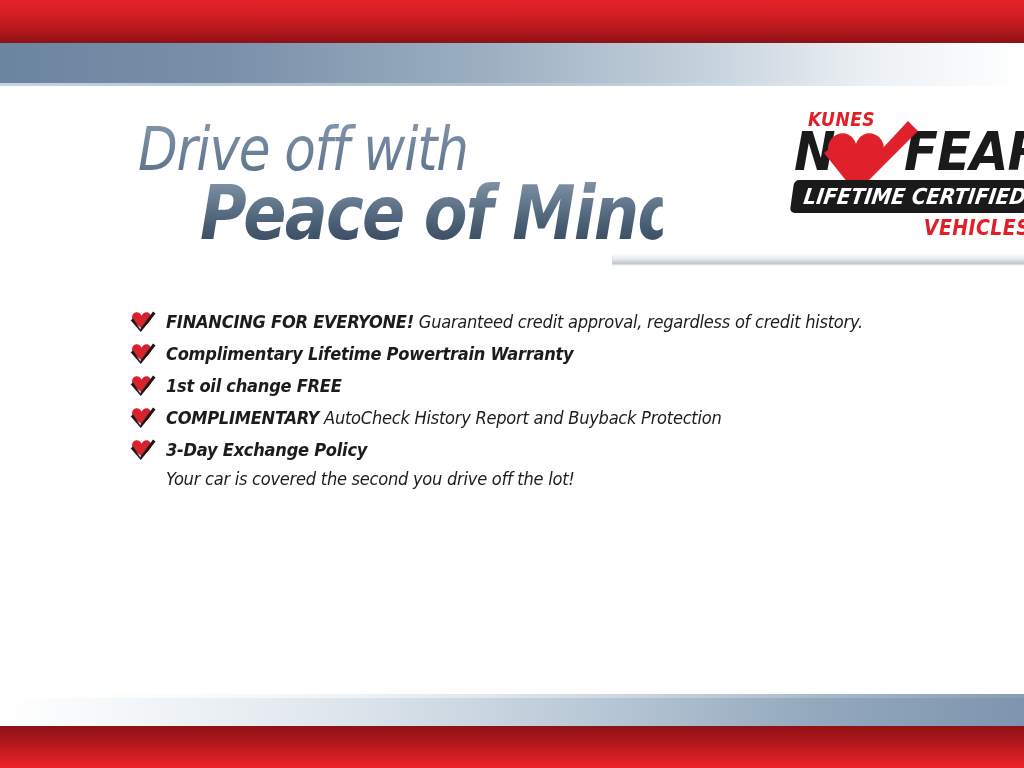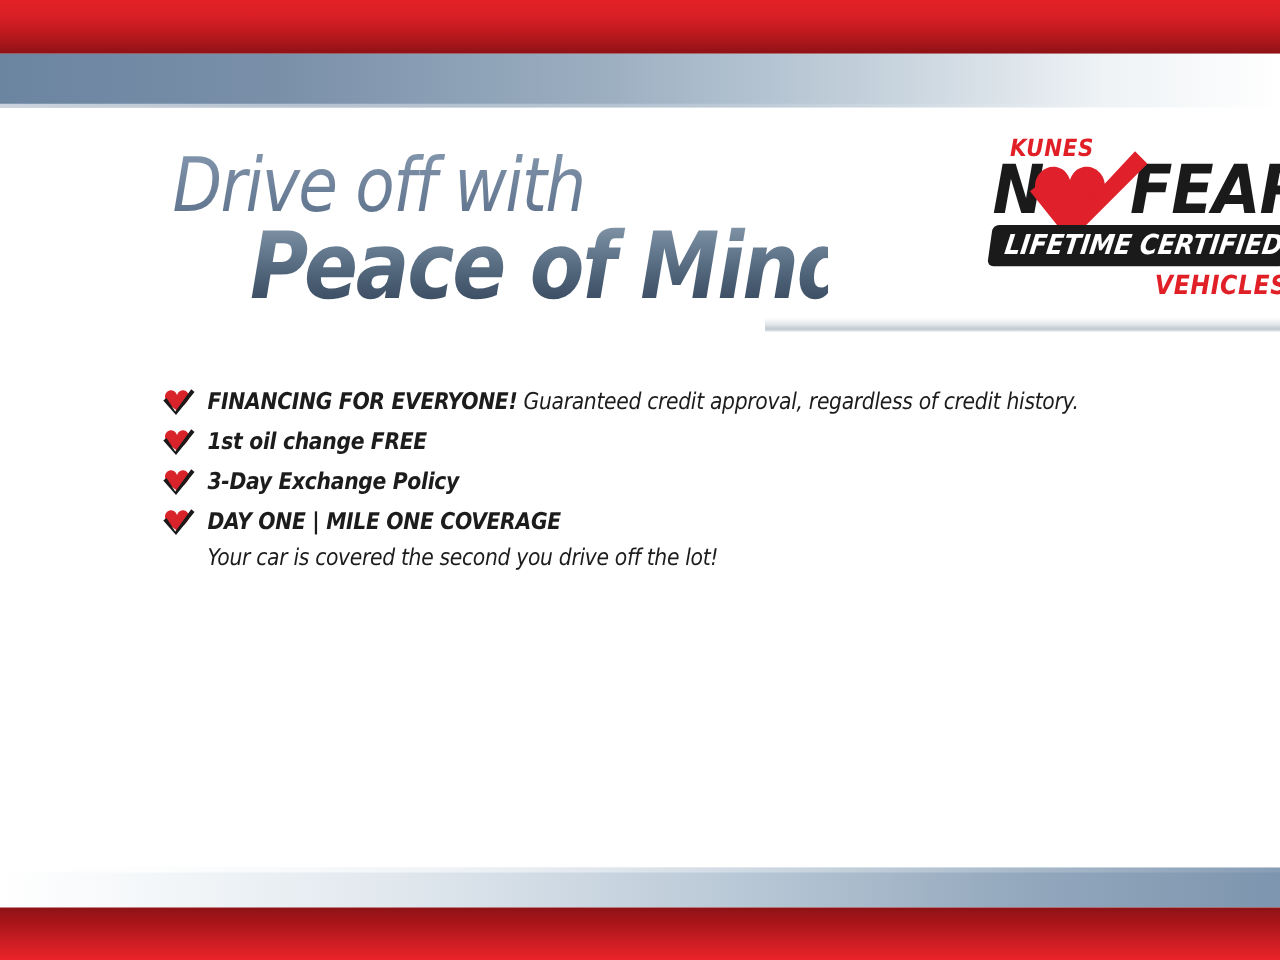--- a/index.html
+++ b/index.html
@@ -291,53 +291,64 @@
     <div class="bullet-block">
       <div class="bullet-row">
         <svg class="bullet-icon" viewBox="0 0 26 22">
           <path d="M2 7.5 C2 3.5, 6 1.2, 9 2.8 C10.4 3.6, 11.2 4.9, 11.6 6 C12 4.9, 12.8 3.6, 14.2 2.8 C17.2 1.2, 21.2 3.5, 21.2 7.5 C21.2 11.5, 15.2 15.6, 11.6 18.4 C8 15.6, 2 11.5, 2 7.5 Z" fill="#d9232b"></path>
           <path d="M3.2 8.4 L10.2 19.2 L23 1.4 L25.6 3.6 L10.8 22 L0.6 10.3 Z" fill="#1a1a1a"></path>
         </svg>
         <div class="bullet-text"><b>FINANCING FOR EVERYONE!</b><span> Guaranteed credit approval, regardless of credit history.</span></div>
       </div>
     </div>
 
+    <div class="bullet-block">
+      <div class="bullet-row">
+        <svg class="bullet-icon" viewBox="0 0 26 22">
+          <path d="M2 7.5 C2 3.5, 6 1.2, 9 2.8 C10.4 3.6, 11.2 4.9, 11.6 6 C12 4.9, 12.8 3.6, 14.2 2.8 C17.2 1.2, 21.2 3.5, 21.2 7.5 C21.2 11.5, 15.2 15.6, 11.6 18.4 C8 15.6, 2 11.5, 2 7.5 Z" fill="#d9232b"></path>
+          <path d="M3.2 8.4 L10.2 19.2 L23 1.4 L25.6 3.6 L10.8 22 L0.6 10.3 Z" fill="#1a1a1a"></path>
+        </svg>
+        <div class="bullet-text"><b>Complimentary Lifetime Powertrain Warranty</b><span></span></div>
+      </div>
+    </div>
 
 
     <div class="bullet-block">
       <div class="bullet-row">
         <svg class="bullet-icon" viewBox="0 0 26 22">
           <path d="M2 7.5 C2 3.5, 6 1.2, 9 2.8 C10.4 3.6, 11.2 4.9, 11.6 6 C12 4.9, 12.8 3.6, 14.2 2.8 C17.2 1.2, 21.2 3.5, 21.2 7.5 C21.2 11.5, 15.2 15.6, 11.6 18.4 C8 15.6, 2 11.5, 2 7.5 Z" fill="#d9232b"></path>
           <path d="M3.2 8.4 L10.2 19.2 L23 1.4 L25.6 3.6 L10.8 22 L0.6 10.3 Z" fill="#1a1a1a"></path>
         </svg>
         <div class="bullet-text"><b>1st oil change FREE</b><span></span></div>
       </div>
     </div>
 
 
+    <div class="bullet-block">
+      <div class="bullet-row">
+        <svg class="bullet-icon" viewBox="0 0 26 22">
+          <path d="M2 7.5 C2 3.5, 6 1.2, 9 2.8 C10.4 3.6, 11.2 4.9, 11.6 6 C12 4.9, 12.8 3.6, 14.2 2.8 C17.2 1.2, 21.2 3.5, 21.2 7.5 C21.2 11.5, 15.2 15.6, 11.6 18.4 C8 15.6, 2 11.5, 2 7.5 Z" fill="#d9232b"></path>
+          <path d="M3.2 8.4 L10.2 19.2 L23 1.4 L25.6 3.6 L10.8 22 L0.6 10.3 Z" fill="#1a1a1a"></path>
+        </svg>
+        <div class="bullet-text"><b>COMPLIMENTARY</b><span> AutoCheck History Report and Buyback Protection</span></div>
+      </div>
+    </div>
 
     <div class="bullet-block">
       <div class="bullet-row">
         <svg class="bullet-icon" viewBox="0 0 26 22">
           <path d="M2 7.5 C2 3.5, 6 1.2, 9 2.8 C10.4 3.6, 11.2 4.9, 11.6 6 C12 4.9, 12.8 3.6, 14.2 2.8 C17.2 1.2, 21.2 3.5, 21.2 7.5 C21.2 11.5, 15.2 15.6, 11.6 18.4 C8 15.6, 2 11.5, 2 7.5 Z" fill="#d9232b"></path>
           <path d="M3.2 8.4 L10.2 19.2 L23 1.4 L25.6 3.6 L10.8 22 L0.6 10.3 Z" fill="#1a1a1a"></path>
         </svg>
         <div class="bullet-text"><b>3-Day Exchange Policy</b><span></span></div>
       </div>
     </div>
 
 
     <div class="bullet-block">
-      <div class="bullet-row">
-        <svg class="bullet-icon" viewBox="0 0 26 22">
-          <path d="M2 7.5 C2 3.5, 6 1.2, 9 2.8 C10.4 3.6, 11.2 4.9, 11.6 6 C12 4.9, 12.8 3.6, 14.2 2.8 C17.2 1.2, 21.2 3.5, 21.2 7.5 C21.2 11.5, 15.2 15.6, 11.6 18.4 C8 15.6, 2 11.5, 2 7.5 Z" fill="#d9232b"></path>
-          <path d="M3.2 8.4 L10.2 19.2 L23 1.4 L25.6 3.6 L10.8 22 L0.6 10.3 Z" fill="#1a1a1a"></path>
-        </svg>
-        <div class="bullet-text"><b>DAY ONE | MILE ONE COVERAGE</b><span></span></div>
-      </div>
       <div class="bullet-sub">Your car is covered the second you drive off the lot!</div>
     </div>
 
   </div>
 
   <div class="bot-slate"></div>
   <div class="bot-red"></div>
 
 </div>
 

